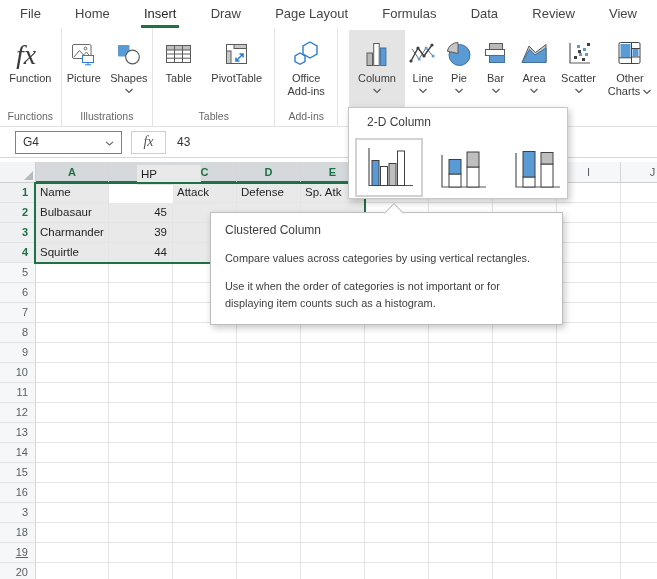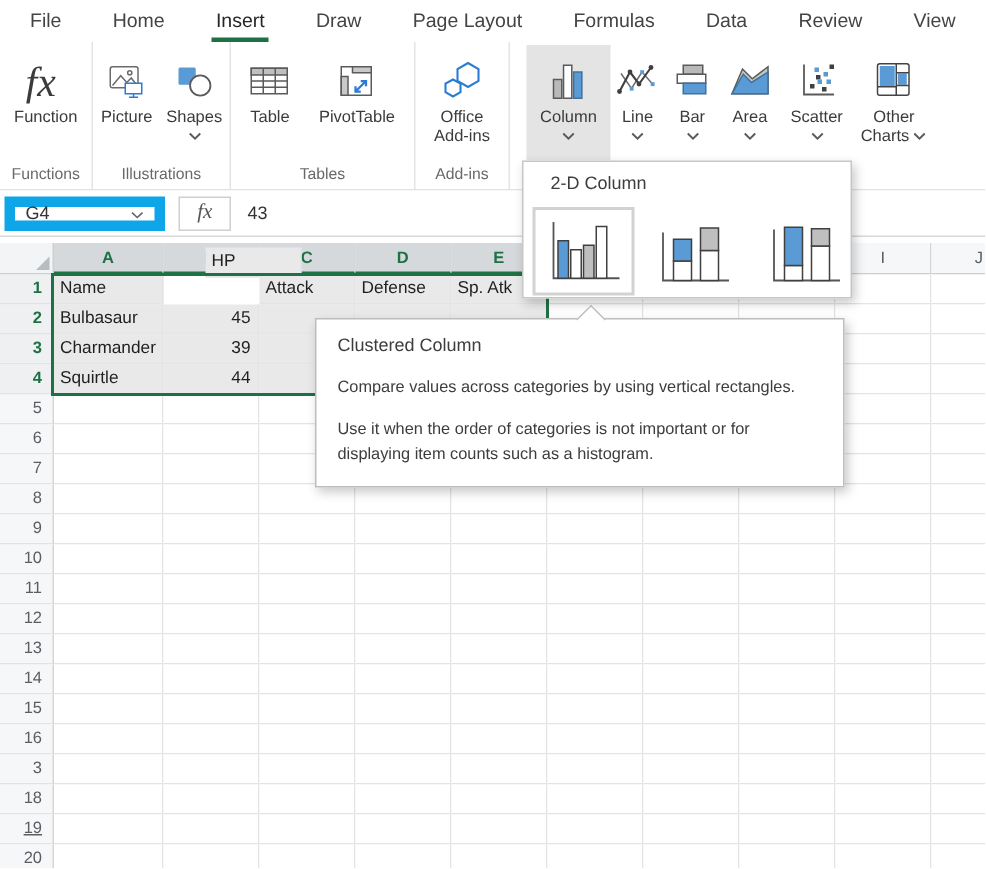--- a/index.html
+++ b/index.html
@@ -8,34 +8,34 @@
   
   #menubar{position:absolute;left:0;top:0;width:657px;height:28px;display:flex;
            align-items:stretch;justify-content:space-between;padding:0 20px;box-sizing:border-box;background:#fff;}
   .menu-tab{font-size:13px;color:#444;line-height:28px;position:relative;cursor:default;white-space:nowrap;}
   .menu-tab.active{color:#262626;font-weight:500;}
   .menu-tab.active::after{content:"";position:absolute;left:-3px;right:-3px;bottom:0;height:3px;background:#1e7145;}
   
   #ribbon{position:absolute;left:0;top:28px;width:657px;height:99px;display:flex;background:#fff;
           border-bottom:1px solid #e2e2e2;box-sizing:border-box;}
   .rb-group{display:flex;flex-direction:column;border-right:1px solid #e4e4e4;box-sizing:border-box;}
-  .rb-group:last-child{border-right:none;}
+  .rb-group:last-child{border-right:none;align-items:center;}
   .rb-btns{flex:1;display:flex;justify-content:center;align-items:flex-start;}
   .rb-btn{display:flex;flex-direction:column;align-items:center;box-sizing:border-box;
           padding-top:6px;height:77px;margin-top:2px;}
   .rb-btn.active{background:#e4e4e4;}
   .ric{height:36px;display:flex;align-items:center;justify-content:center;}
   .rlb{font-size:11px;color:#3b3b3b;line-height:13px;text-align:center;white-space:nowrap;}
   .rchev{height:9px;margin-top:3px;display:flex;align-items:flex-start;}
   .rb-grouplabel{height:17px;font-size:10.5px;color:#696969;text-align:center;line-height:15px;}
   .in-chev{display:inline-block;margin-left:2px;}
   
   #formulabar{position:absolute;left:0;top:127px;width:657px;height:31px;display:flex;align-items:center;
               background:#fff;border-bottom:1px solid #d8d8d8;box-sizing:border-box;}
-  #namebox{margin-left:3px;width:107px;height:23px;border:7px solid #0ea5e9;box-sizing:border-box;
+  #namebox{margin-left:15px;width:107px;height:23px;border:1px solid #0ea5e9;box-sizing:border-box;
            display:flex;align-items:center;justify-content:space-between;padding:0 7px;font-size:12px;color:#333;}
   #fxbox{margin-left:9px;width:35px;height:23px;border:1px solid #cfcfcf;box-sizing:border-box;
          display:flex;align-items:center;justify-content:center;}
   .fxit{font-family:"Liberation Serif",serif;font-style:italic;font-size:14px;color:#555;}
   #fvalue{margin-left:11px;font-size:12px;color:#333;}
   
   #sheet{position:absolute;left:0;top:162px;width:657px;height:417px;overflow:hidden;background:#fff;}
   .shc{position:absolute;box-sizing:border-box;}
   .corner{background:#f3f4f5;border-right:1px solid #cfcfcf;border-bottom:1px solid #cfcfcf;}
   .tri{position:absolute;right:2px;bottom:2px;width:0;height:0;
@@ -203,20 +203,34 @@
               <circle cx="2" cy="20" r="1.6" fill="#404040"></circle>
                 <circle cx="9" cy="7" r="1.6" fill="#404040"></circle>
               <circle cx="15" cy="15" r="1.6" fill="#404040"></circle>
                 <circle cx="23" cy="4" r="1.6" fill="#404040"></circle>
               <rect x="8.8" y="16.8" width="2.6" height="2.6" fill="#5B9BD5"></rect>
               <rect x="15.8" y="5.8" width="2.6" height="2.6" fill="#5B9BD5"></rect>
               <rect x="22.8" y="13.8" width="2.6" height="2.6" fill="#5B9BD5"></rect>
             </svg>
           </span>
           <span class="rlb">Line</span>
+          <span class="rchev">
+            <svg width="10" height="6">
+                <path d="M1.5,1 L5,4.4 L8.5,1" stroke="#5a5a5a" stroke-width="1.3" fill="none"></path>
+              </svg>
+          </span>
+        </div>
+        <div class="rb-btn" style="width:36px">
+          <span class="ric">
+            <svg width="26" height="26">
+              <circle cx="13.5" cy="14" r="10.5" fill="#5B9BD5" stroke="#41719c"></circle>
+              <path d="M12,12.5 L12,1.5 A11,11 0 0 0 1.3,10.2 Z" fill="#c6c6c6" stroke="#5a5a5a"></path>
+            </svg>
+          </span>
+          <span class="rlb">Pie</span>
           <span class="rchev">
             <svg width="10" height="6">
                 <path d="M1.5,1 L5,4.4 L8.5,1" stroke="#5a5a5a" stroke-width="1.3" fill="none"></path>
               </svg>
           </span>
         </div>
         <div class="rb-btn" style="width:37px">
           <span class="ric">
             <svg width="26" height="26">
               <rect x="6.5" y="2.5" width="13" height="6" fill="#b9b9b9" stroke="#5a5a5a"></rect>

